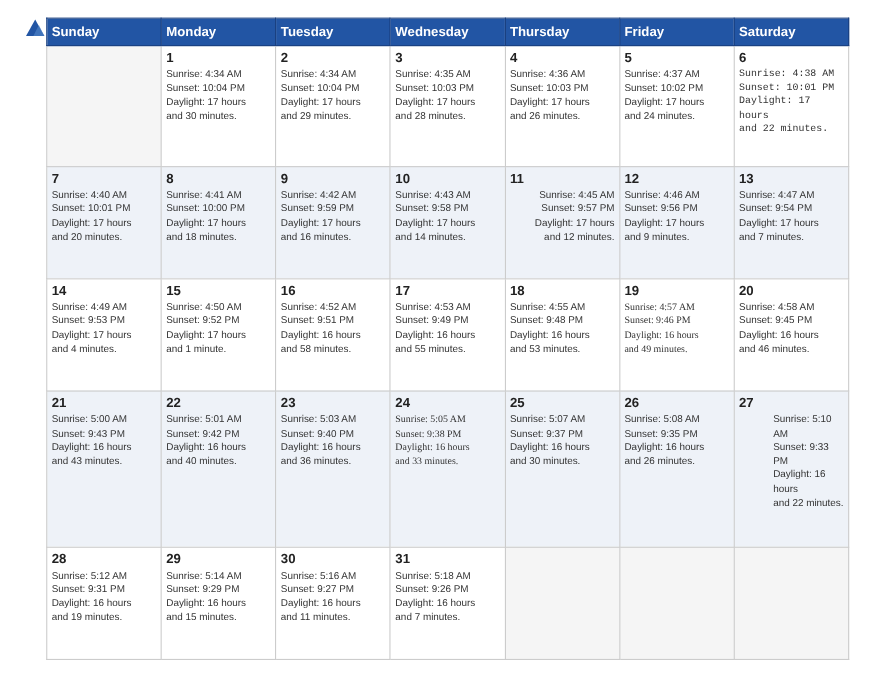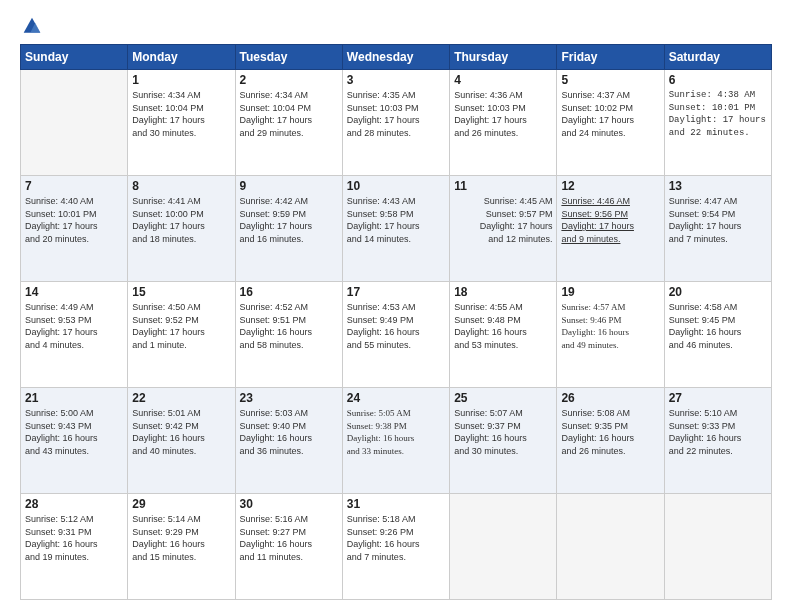--- a/index.html
+++ b/index.html
@@ -8,21 +8,21 @@
       background: #fff;
       width: 792px;
       height: 612px;
       overflow: hidden;
     }
     .page {
       width: 792px;
       height: 612px;
       padding: 16px 20px 12px 20px;
       display: flex;
-      flex-direction: column;
+      flex-direction: row;
     }
     .header {
       display: flex;
       justify-content: space-between;
       align-items: flex-start;
       margin-bottom: 8px;
     }
     .logo {
       display: flex;
       flex-direction: column;
@@ -215,21 +215,21 @@
           </td>
           <td>
             <span class="day-num">11</span>
             <div class="day-info" style="white-space: pre-line; text-align: right;">Sunrise: 4:45 AM
 Sunset: 9:57 PM
 Daylight: 17 hours
 and 12 minutes.</div>
           </td>
           <td>
             <span class="day-num">12</span>
-            <div class="day-info" style="white-space: pre-line; text-decoration: underline;">Sunrise: 4:46 AM
+            <div class="day-info" style="white-space: pre-line;">Sunrise: 4:46 AM
 Sunset: 9:56 PM
 Daylight: 17 hours
 and 9 minutes.</div>
           </td>
           <td>
             <span class="day-num">13</span>
             <div class="day-info" style="white-space: pre-line;">Sunrise: 4:47 AM
 Sunset: 9:54 PM
 Daylight: 17 hours
 and 7 minutes.</div>
@@ -324,21 +324,21 @@
           </td>
           <td>
             <span class="day-num">26</span>
             <div class="day-info" style="white-space: pre-line;">Sunrise: 5:08 AM
 Sunset: 9:35 PM
 Daylight: 16 hours
 and 26 minutes.</div>
           </td>
           <td>
             <span class="day-num">27</span>
-            <div class="day-info" style="white-space: pre-line;">Sunrise: 5:10 AM
+            <div class="day-info" style="white-space: pre-line; margin-left: 31px;">Sunrise: 5:10 AM
 Sunset: 9:33 PM
 Daylight: 16 hours
 and 22 minutes.</div>
           </td>
         </tr>
         <tr>
           <td>
             <span class="day-num">28</span>
             <div class="day-info" style="white-space: pre-line;">Sunrise: 5:12 AM
 Sunset: 9:31 PM

